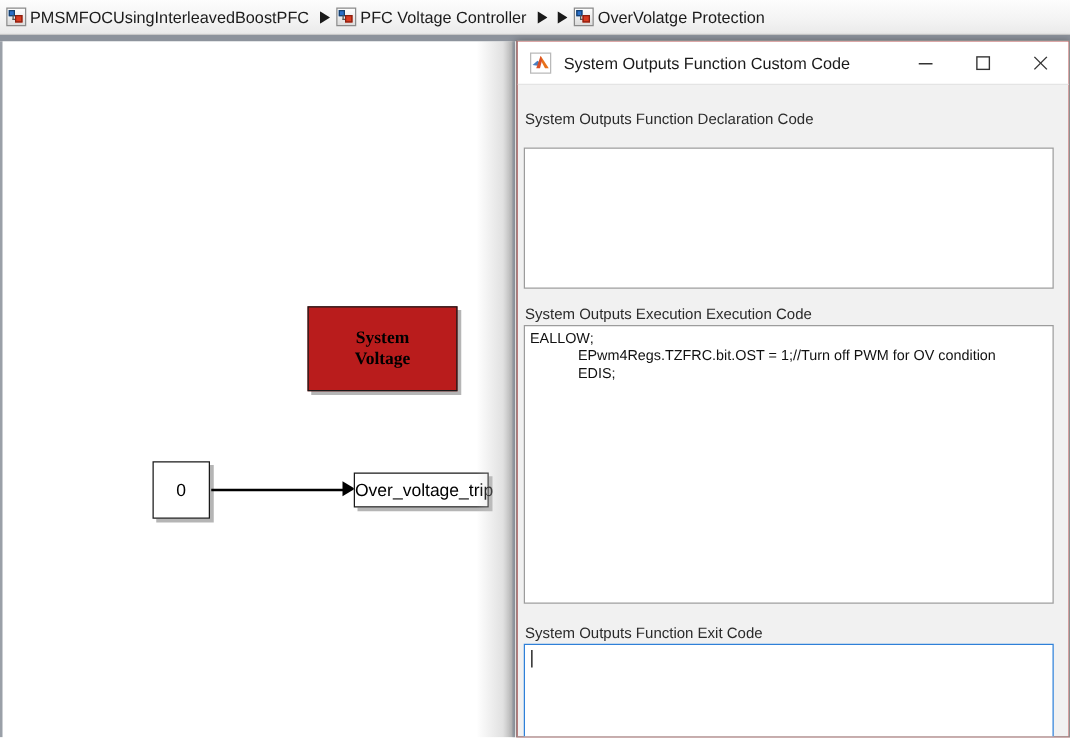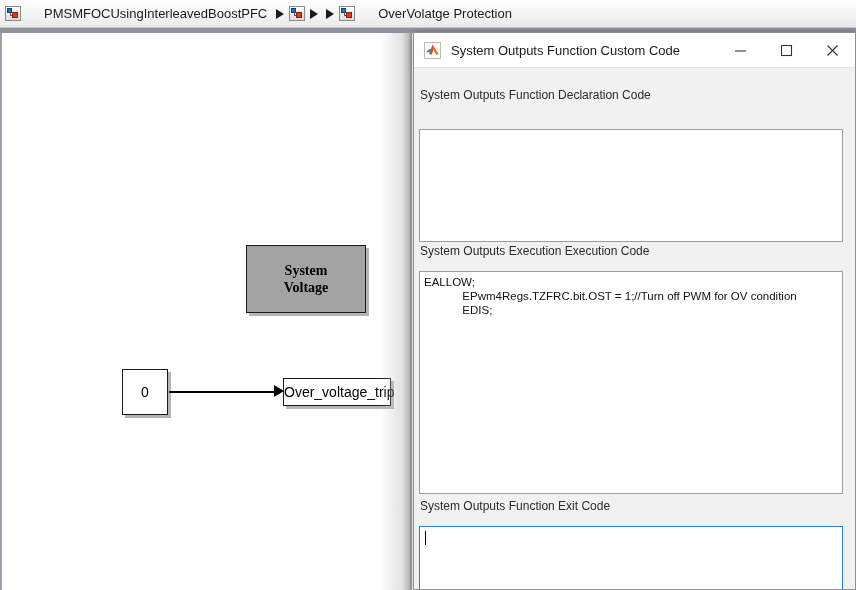--- a/index.html
+++ b/index.html
@@ -31,21 +31,20 @@
     align-items: center;
     padding-left: 4px;
     box-sizing: border-box;
     white-space: nowrap;
   }
   .crumb {
     display: inline-flex;
     align-items: center;
     height: 24px;
     padding: 0 1px;
-    gap: 20px;
   }
   .crumb-label {
     font-size: 13px;
     color: #1b1b1b;
     padding: 0 4px 0 3px;
     line-height: 24px;
   }
   .sub-icon {
     position: relative;
     width: 16px; height: 15px;
@@ -133,21 +132,21 @@
     display: flex;
     align-items: center;
     justify-content: center;
     box-sizing: border-box;
     font-size: 13px;
     color: #000;
   }
   .blk-if      { left: 267px; top: 119px; width: 85px; height: 45px; }
   .blk-sysout  {
     left: 246px; top: 217px; width: 120px; height: 68px;
-    background: #a3a3a3;
+    background: #b91c1c;
     font-family: "Liberation Serif", serif;
     font-weight: bold;
     font-size: 14px;
     line-height: 17px;
     text-align: center;
   }
   .blk-const   { left: 122px; top: 341px; width: 46px; height: 46px; font-size: 14px; }
   .blk-goto    {
     left: 283px; top: 350px; width: 108px; height: 28px;
     overflow: visible;
@@ -240,21 +239,20 @@
     font-size: 12px;
     color: #2b2b2b;
     white-space: nowrap;
   }
   .code-box {
     position: absolute;
     background: #ffffff;
     border: 1px solid #9c9c9c;
     box-sizing: border-box;
     overflow: hidden;
-    margin-top: 11px;
   }
   .code-box.focused {
     border: 1px solid #2f80d8;
   }
   .code-text {
     font-family: "Liberation Sans", sans-serif;
     font-size: 11.5px;
     color: #111;
     white-space: pre;
     line-height: 14px;
@@ -292,20 +290,21 @@
     <span class="crumb-sep">
       <svg width="8" height="10" viewBox="0 0 8 10">
           <polygon points="0,0 8,5 0,10" fill="#1a1a1a"></polygon>
         </svg>
     </span>
 
     <div class="crumb">
       <span class="sub-icon">
           <span class="connector"></span>
         </span>
+      <span class="crumb-label">PFC Voltage Controller</span>
     </div>
     <span class="crumb-sep">
       <svg width="8" height="10" viewBox="0 0 8 10">
           <polygon points="0,0 8,5 0,10" fill="#1a1a1a"></polygon>
         </svg>
     </span>
 
     <span class="crumb-sep">
       <svg width="8" height="10" viewBox="0 0 8 10">
           <polygon points="0,0 8,5 0,10" fill="#1a1a1a"></polygon>

